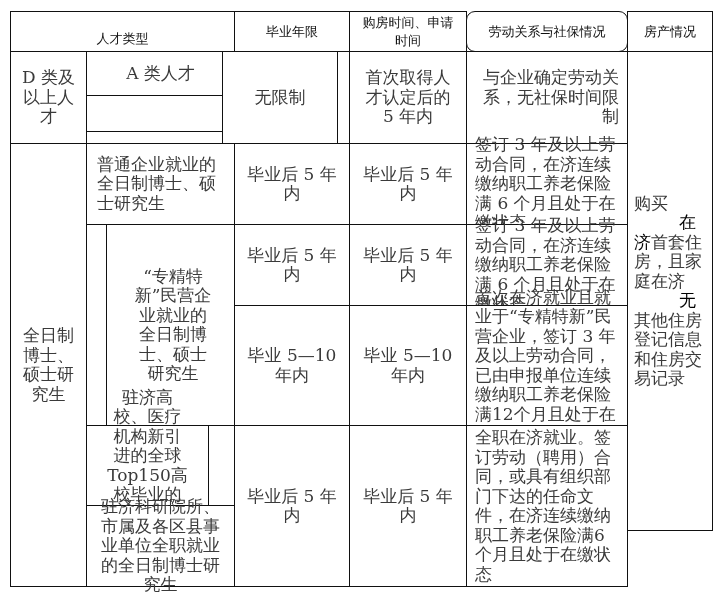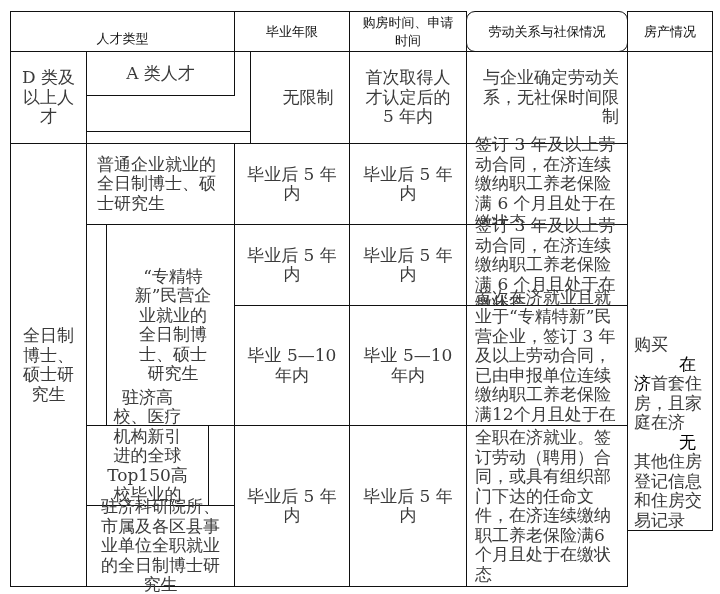--- a/index.html
+++ b/index.html
@@ -39,31 +39,31 @@
 
   <div class="cell" style="left:0;top:40px;width:77px;height:93px;padding:0 8px;">
       <span>D 类及以上人才</span>
     </div>
   <div class="cell" style="left:76px;top:40px;width:149px;height:45px;">
       <span>A 类人才</span>
     </div>
   <div class="cell" style="left:76px;top:76px;width:177px;height:49px;margin-top:44px;">
       <span>B—D 类人才</span>
     </div>
-  <div class="cell" style="left:240px;top:40px;width:116px;height:93px;">
+  <div class="cell" style="left:212px;top:40px;width:116px;height:93px;">
       <span>无限制</span>
     </div>
   <div class="cell" style="left:339px;top:40px;width:118px;height:93px;padding:0 10px;">
       <span>首次取得人才认定后的 5 年内</span>
     </div>
   <div class="cell left" style="left:456px;top:40px;width:162px;height:93px;padding:0 8px;text-align:right;">
       <span>与企业确定劳动关系，无社保时间限制</span>
     </div>
 
-  <div class="cell left" style="left:617px;top:40px;width:86px;height:480px;padding:0 10px 0 6px;align-items:flex-end;">
+  <div class="cell left" style="left:617px;top:40px;width:86px;height:480px;padding:0 10px 0 6px;">
     <span><span>购买</span><span class="hl" style="display:inline">在济</span><span style="display:inline">首套住房，且家庭在济</span><span class="hl" style="display:inline">无</span><span style="display:inline">其他住房登记信息和住房交易记录</span></span>
   </div>
 
   <div class="cell" style="left:0;top:132px;width:77px;height:444px;padding:0 8px;justify-content:center;">
       <span>全日制博士、硕士研究生</span>
     </div>
 
   <div class="cell left" style="left:76px;top:132px;width:149px;height:82px;padding:0 10px;">
       <span>普通企业就业的全日制博士、硕士研究生</span>
     </div>

